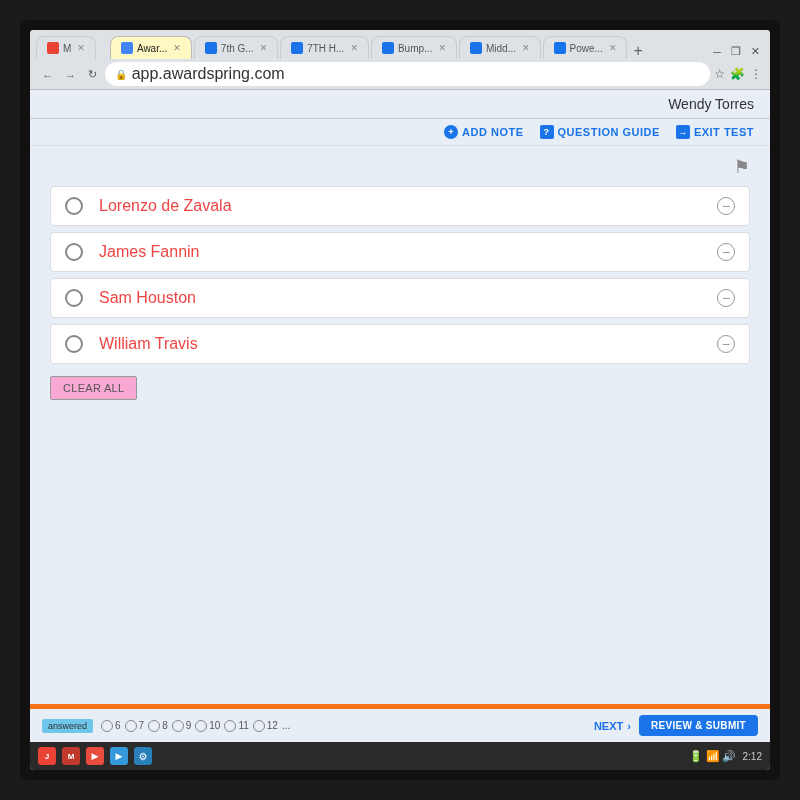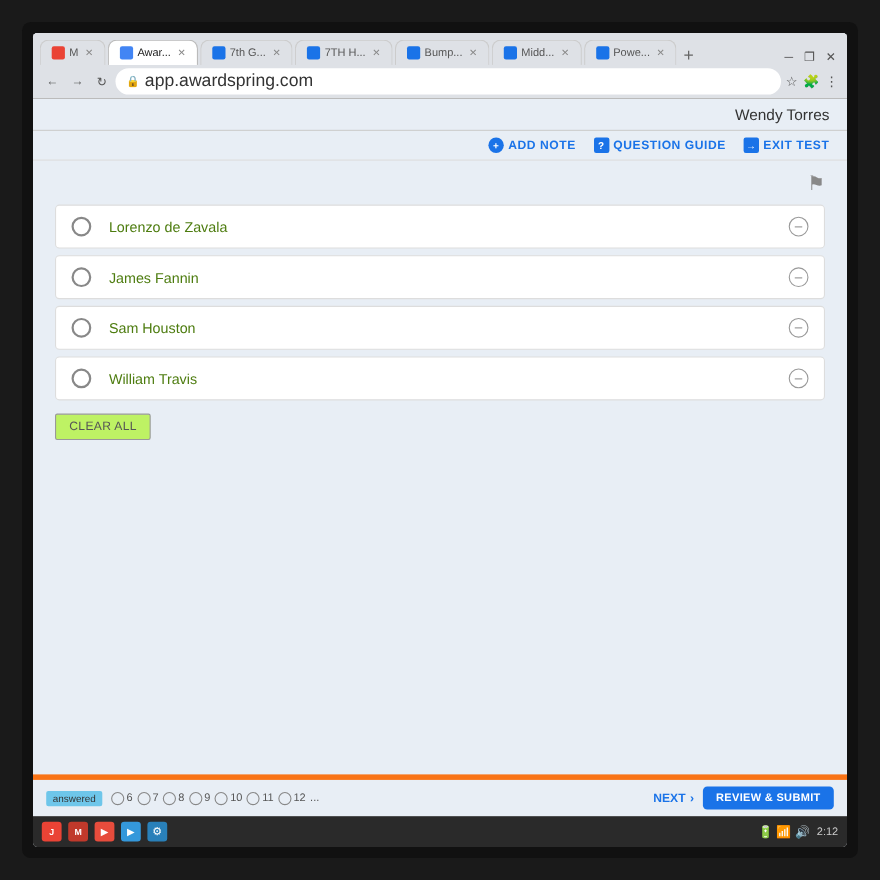--- a/index.html
+++ b/index.html
@@ -59,23 +59,24 @@
       gap: 4px;
       max-width: 90px;
       overflow: hidden;
       white-space: nowrap;
       cursor: pointer;
       border: 1px solid #ccc;
       border-bottom: none;
     }
 
     .tab.active {
-      background: #ffffff;
+      background: #fef9c3;
       color: #222;
       border-color: #bbb;
+      margin-left: 12px;
     }
 
     .tab-icon {
       width: 12px;
       height: 12px;
       border-radius: 2px;
       flex-shrink: 0;
     }
 
     .tab-close {
@@ -231,22 +232,22 @@
     .radio-circle {
       width: 18px;
       height: 18px;
       border: 2px solid #888;
       border-radius: 50%;
       flex-shrink: 0;
       margin-right: 16px;
     }
 
     .option-text {
-      font-size: 13px;
-      color: #4d7c0f;
+      font-size: 16px;
+      color: #ef4444;
       flex: 1;
     }
 
     .minus-icon {
       width: 18px;
       height: 18px;
       border: 1px solid #999;
       border-radius: 50%;
       display: flex;
       align-items: center;
@@ -258,21 +259,21 @@
     }
 
     .clear-all-btn {
       margin-top: 12px;
       display: inline-block;
       border: 1px solid #999;
       padding: 5px 12px;
       font-size: 11px;
       color: #555;
       cursor: pointer;
-      background: #bef264;
+      background: #f9a8d4;
       border-radius: 2px;
       text-transform: uppercase;
       letter-spacing: 0.3px;
     }
 
     
     .bottom-nav {
       border-top: 5px solid #f97316;
       padding: 6px 12px;
       display: flex;

